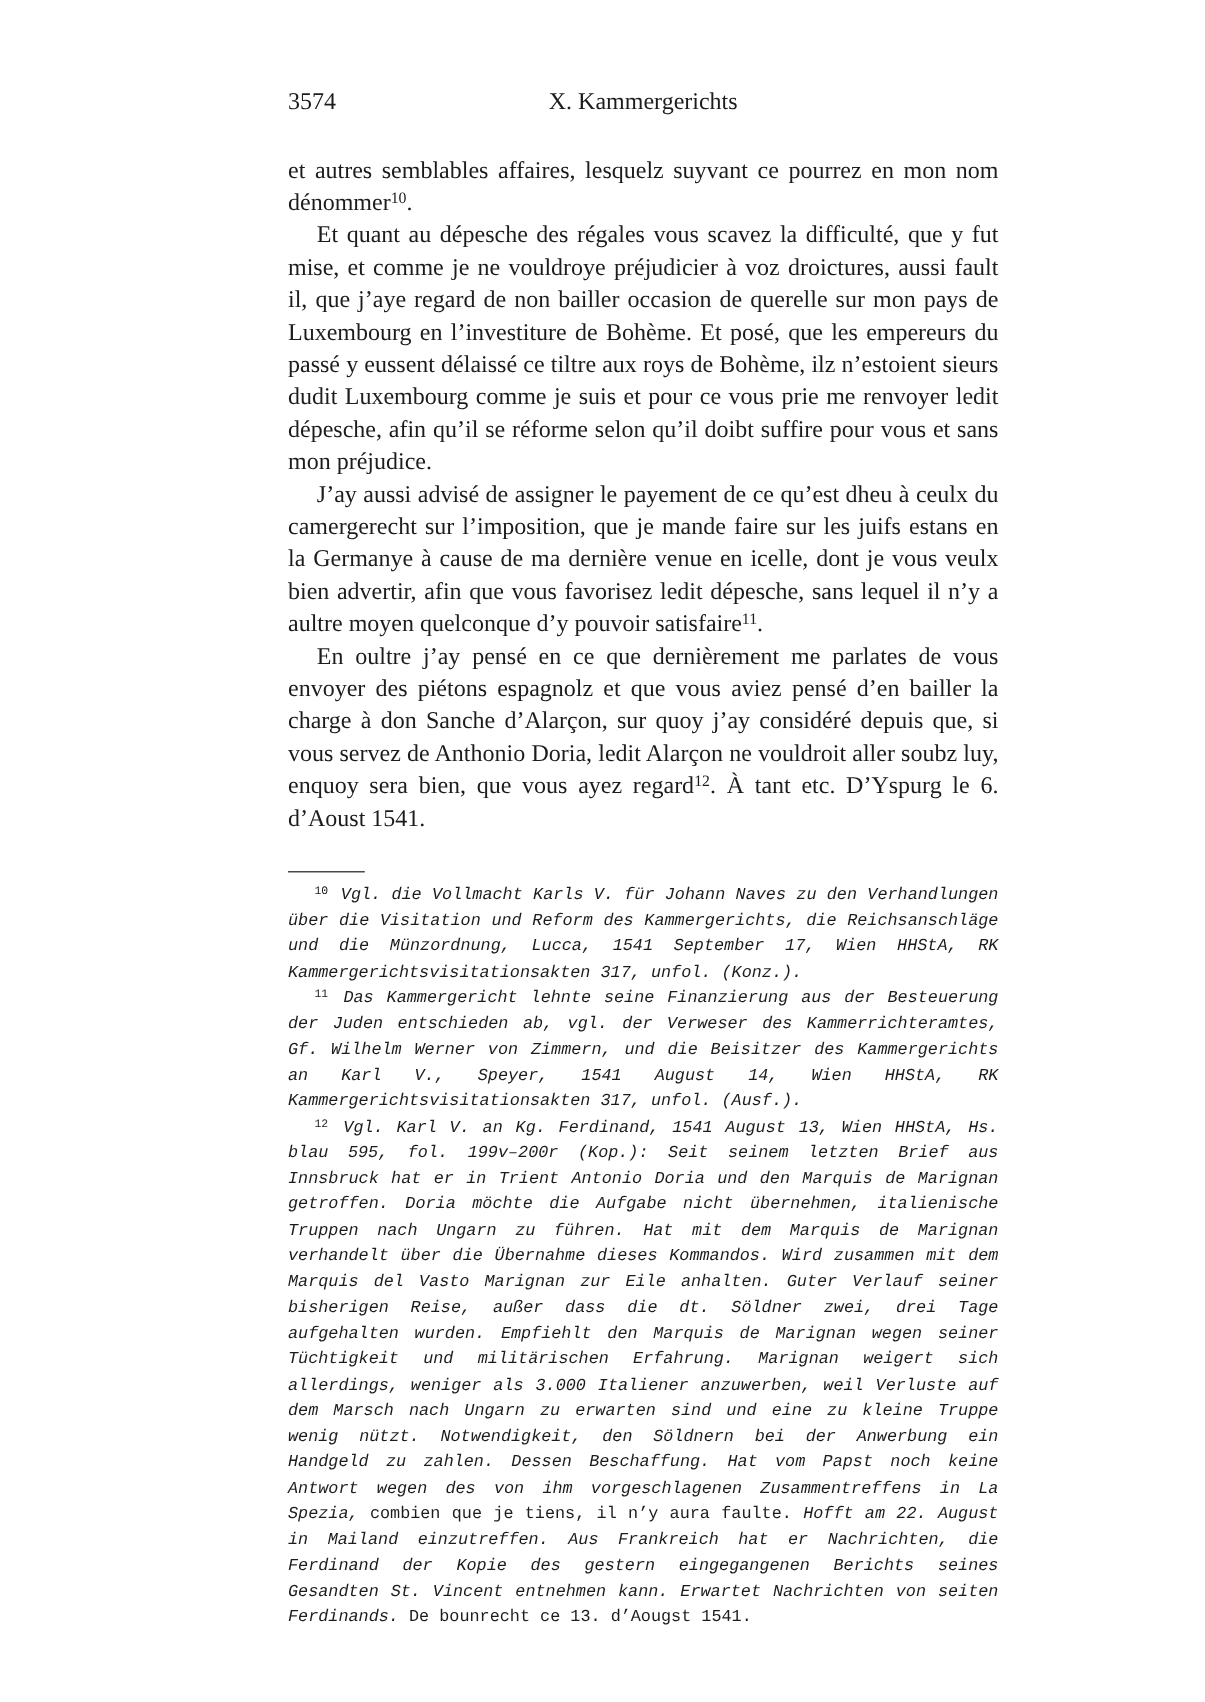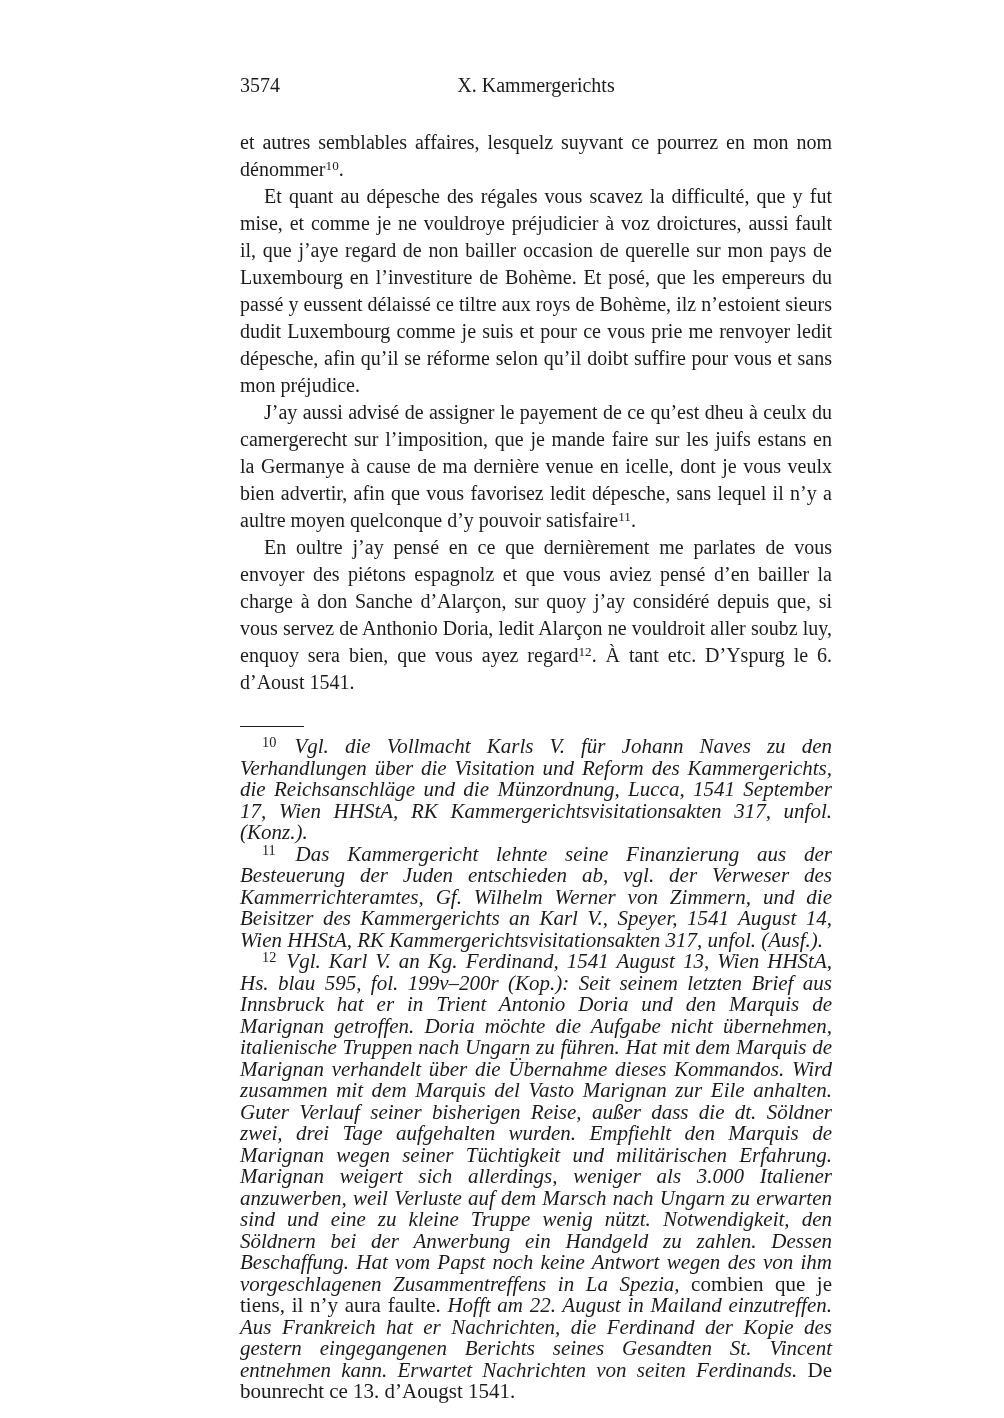--- a/index.html
+++ b/index.html
@@ -56,24 +56,25 @@
     right: 92px;
     top: 726px;
   }
   .fn-rule {
     width: 64px;
     height: 0;
     border-top: 1.5px solid #1c1c1c;
     margin-bottom: 9px;
   }
   .footnote {
-    font-size: 21px;
+    font-size: 14px;
     line-height: 21.5px;
     text-align: justify;
     text-indent: 22px;
+    font-family: Liberation Mono, monospace;
   }
   sup.fn-num {
     font-size: 0.68em;
     line-height: 0;
     position: relative;
     top: -0.4em;
     vertical-align: baseline;
     font-style: normal;
     margin-right: 2px;
   }

